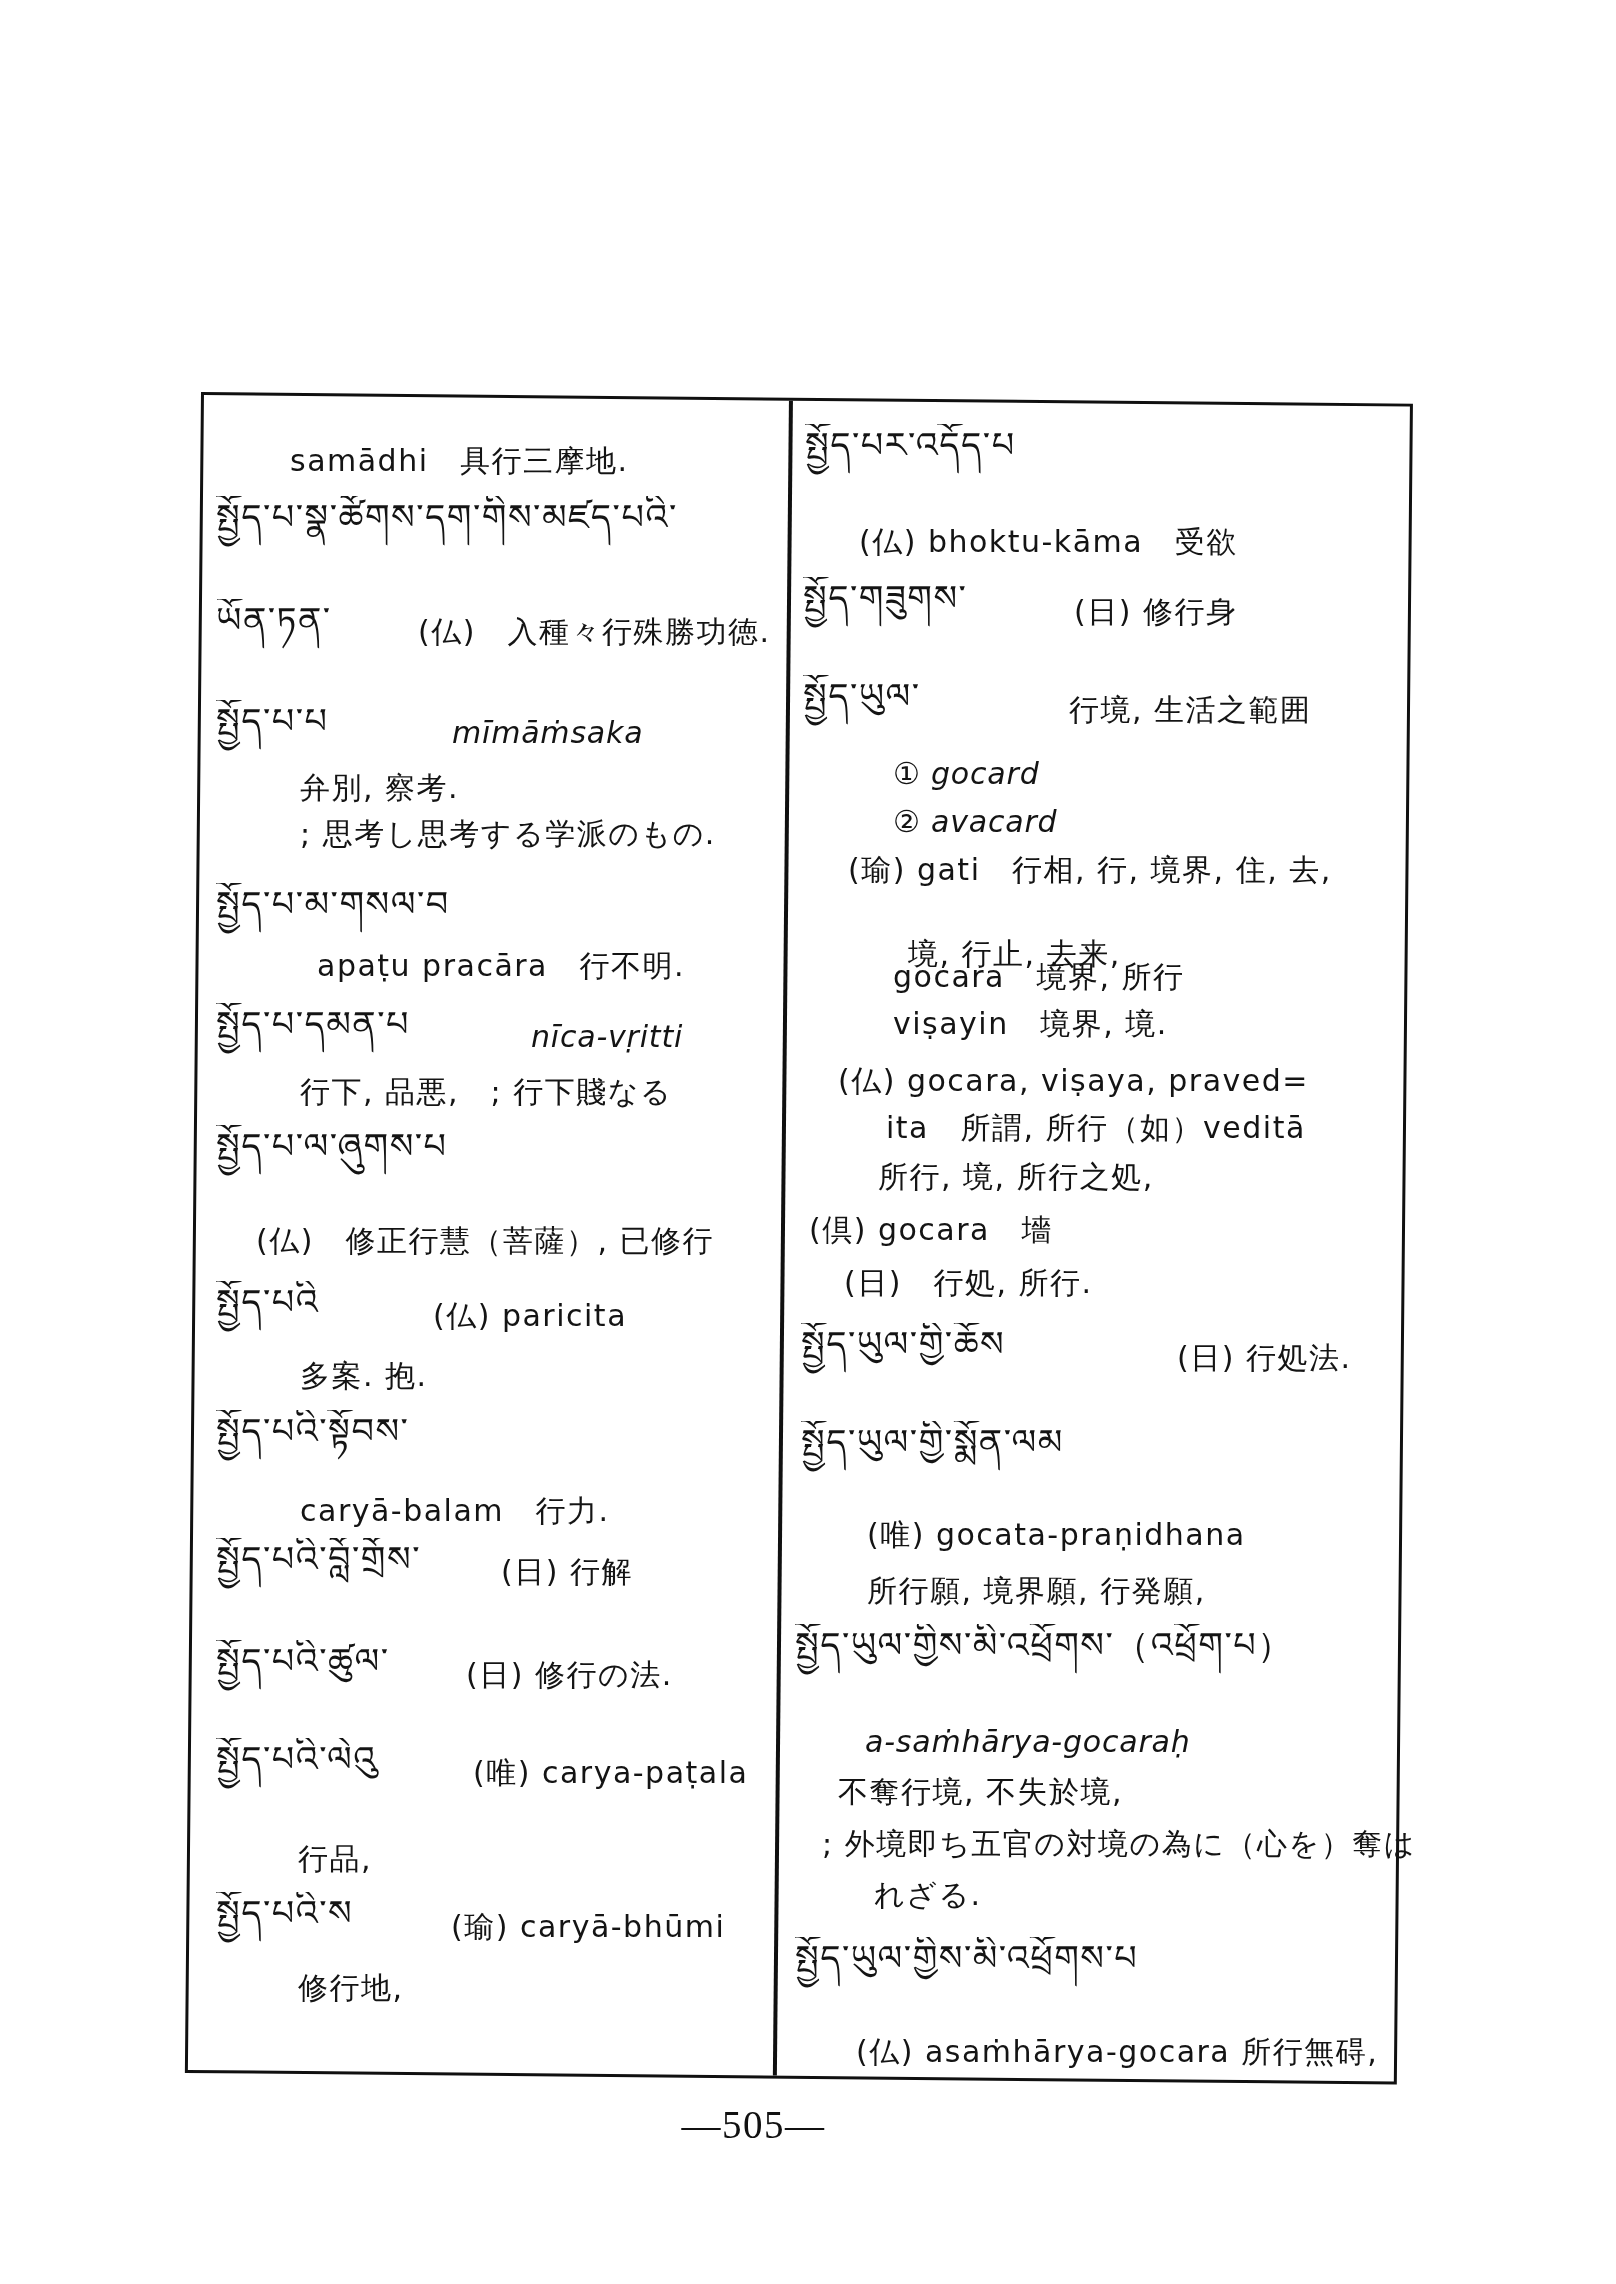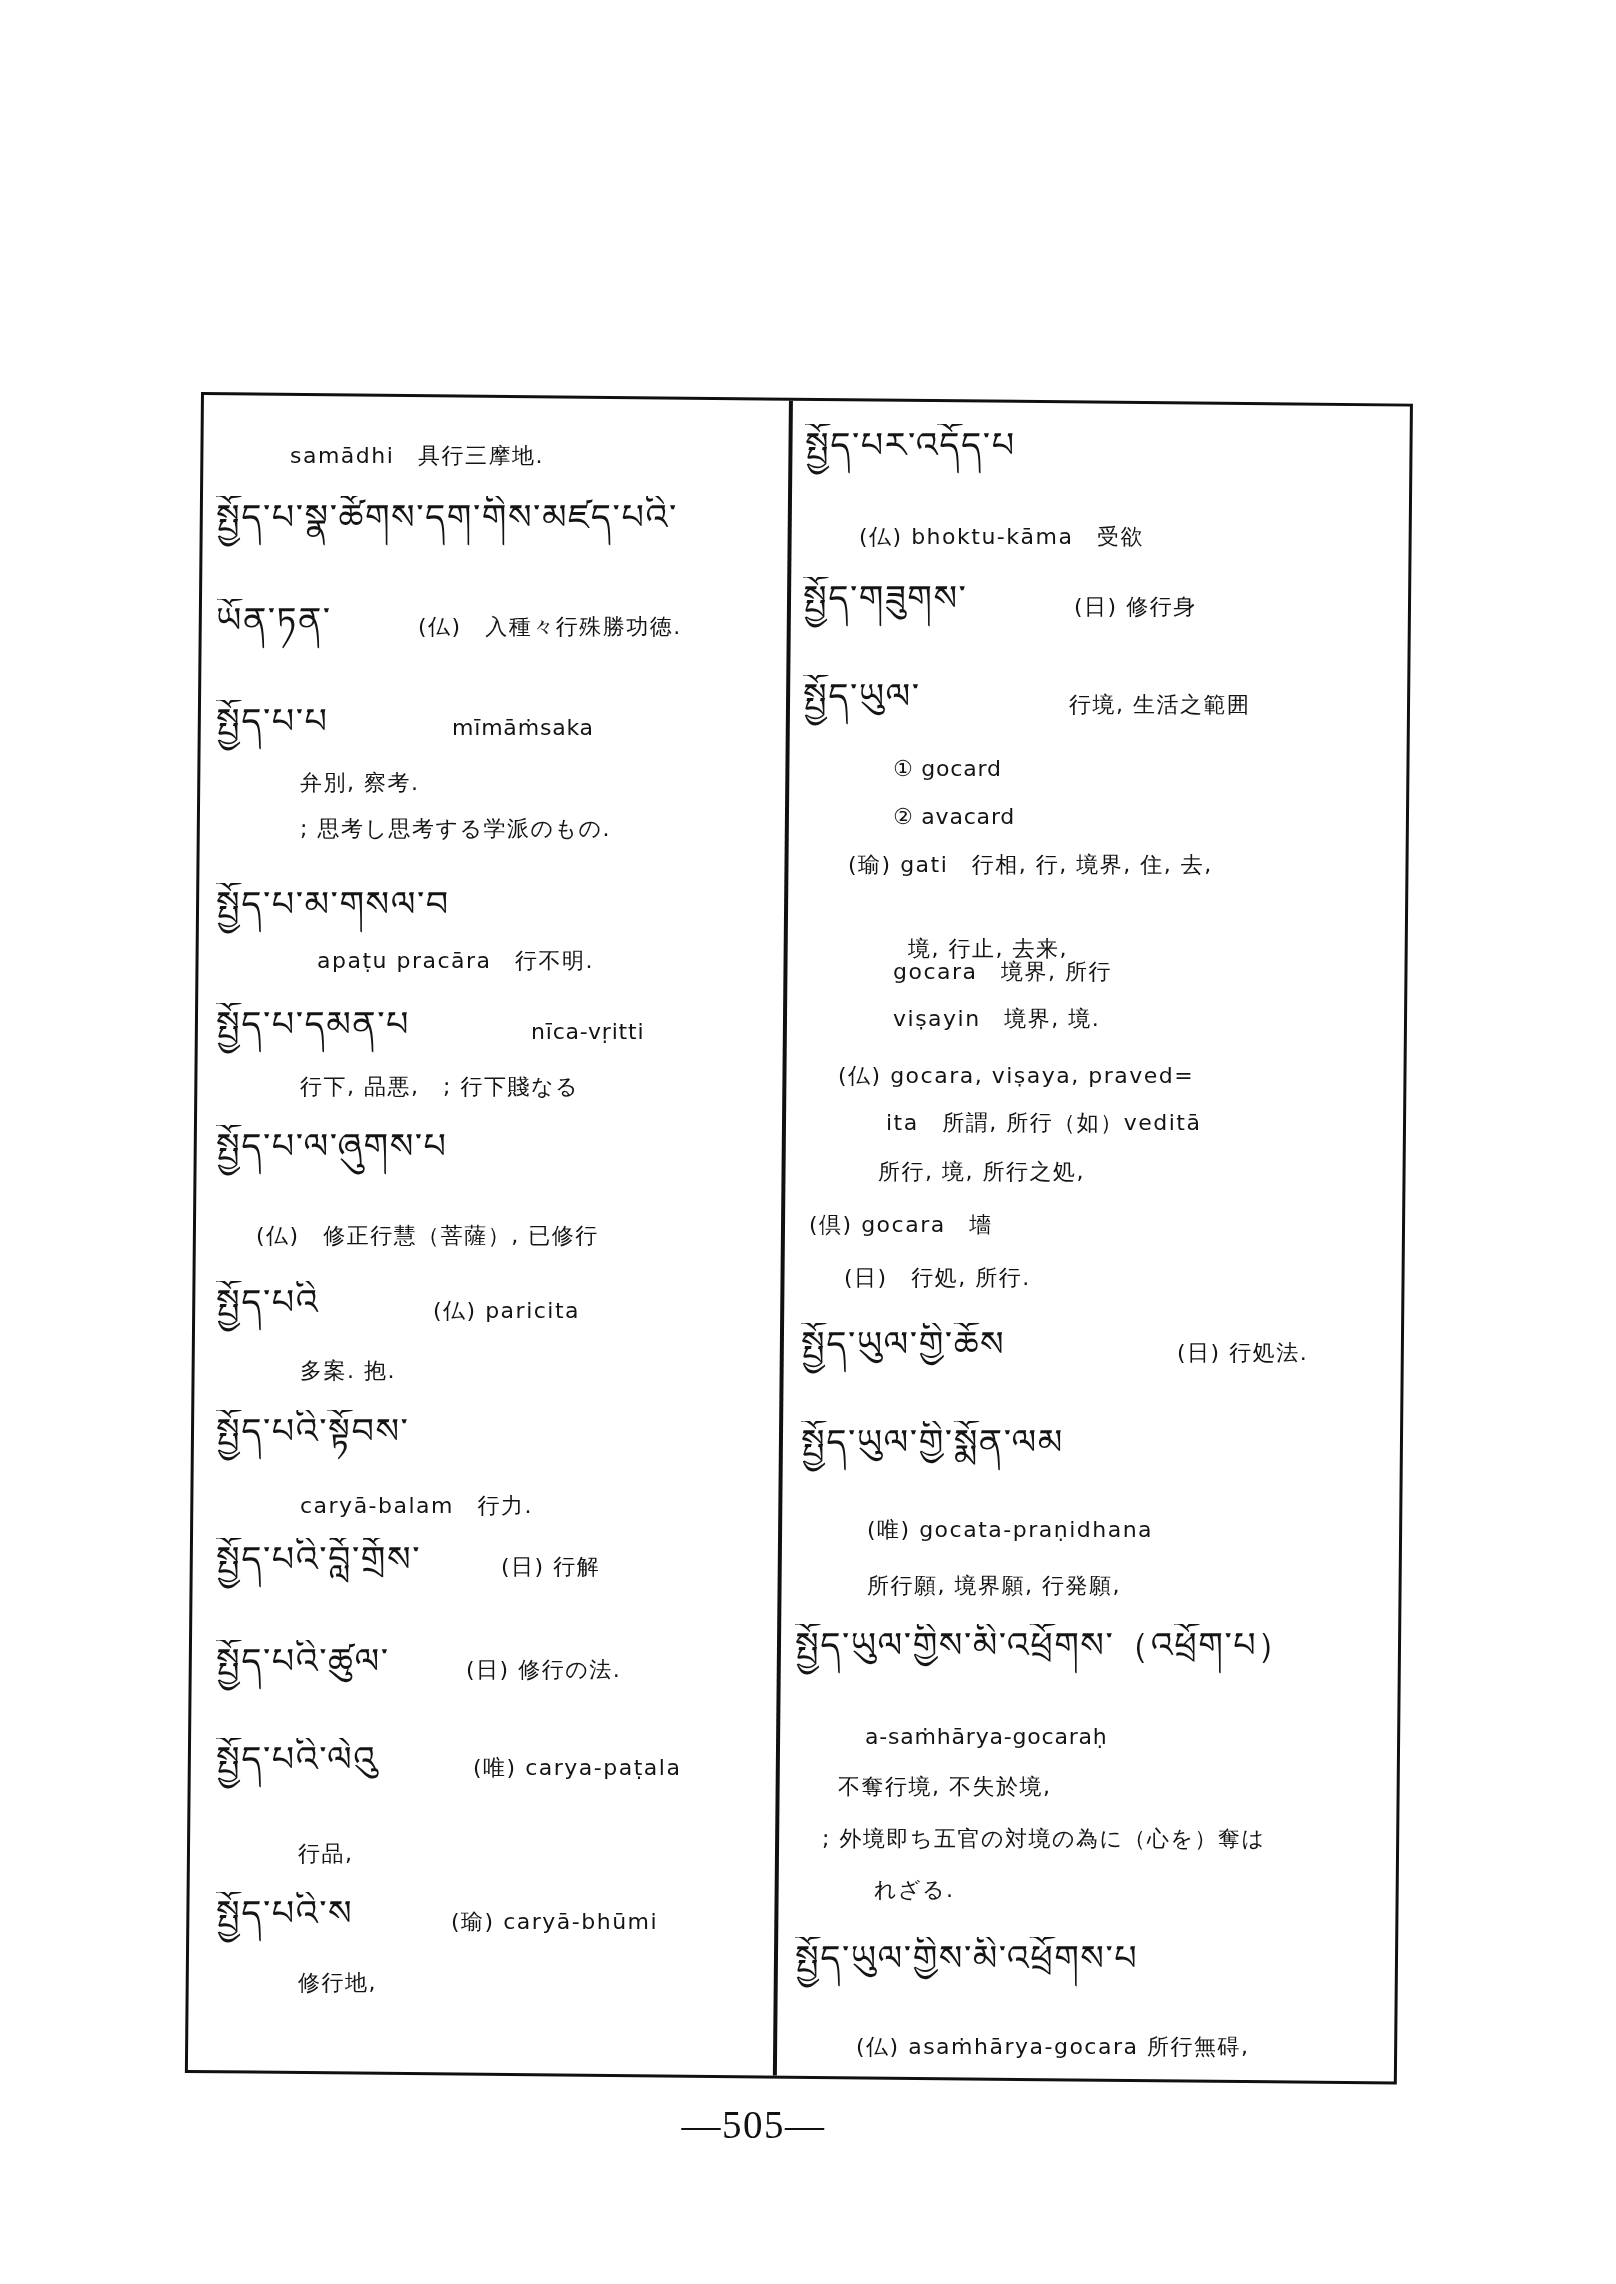--- a/index.html
+++ b/index.html
@@ -20,22 +20,22 @@
   .divider{
     position:absolute;left:585px;top:0;width:3.8px;height:100%;
     background:#101010;
   }
   .ln{position:absolute;white-space:nowrap;}
   .tib{
     font-size:35px;line-height:1.25;letter-spacing:1.5px;
     display:inline-block;overflow:hidden;height:90px;
     vertical-align:top;
   }
-  .txt{font-size:22px;letter-spacing:1.5px;line-height:1.2;}
-  .lat{letter-spacing:0.8px;}
+  .txt{font-size:30px;letter-spacing:1.5px;line-height:1.2;}
+  .lat{font-style:italic;letter-spacing:0.8px;}
   .pagenum{
     position:absolute;left:663px;top:2102px;width:181px;
     text-align:center;
     font-family:"Liberation Serif",serif;
     font-size:39px;letter-spacing:1.5px;color:#111;
   }
 </style>
 </head>
 <body>
 

